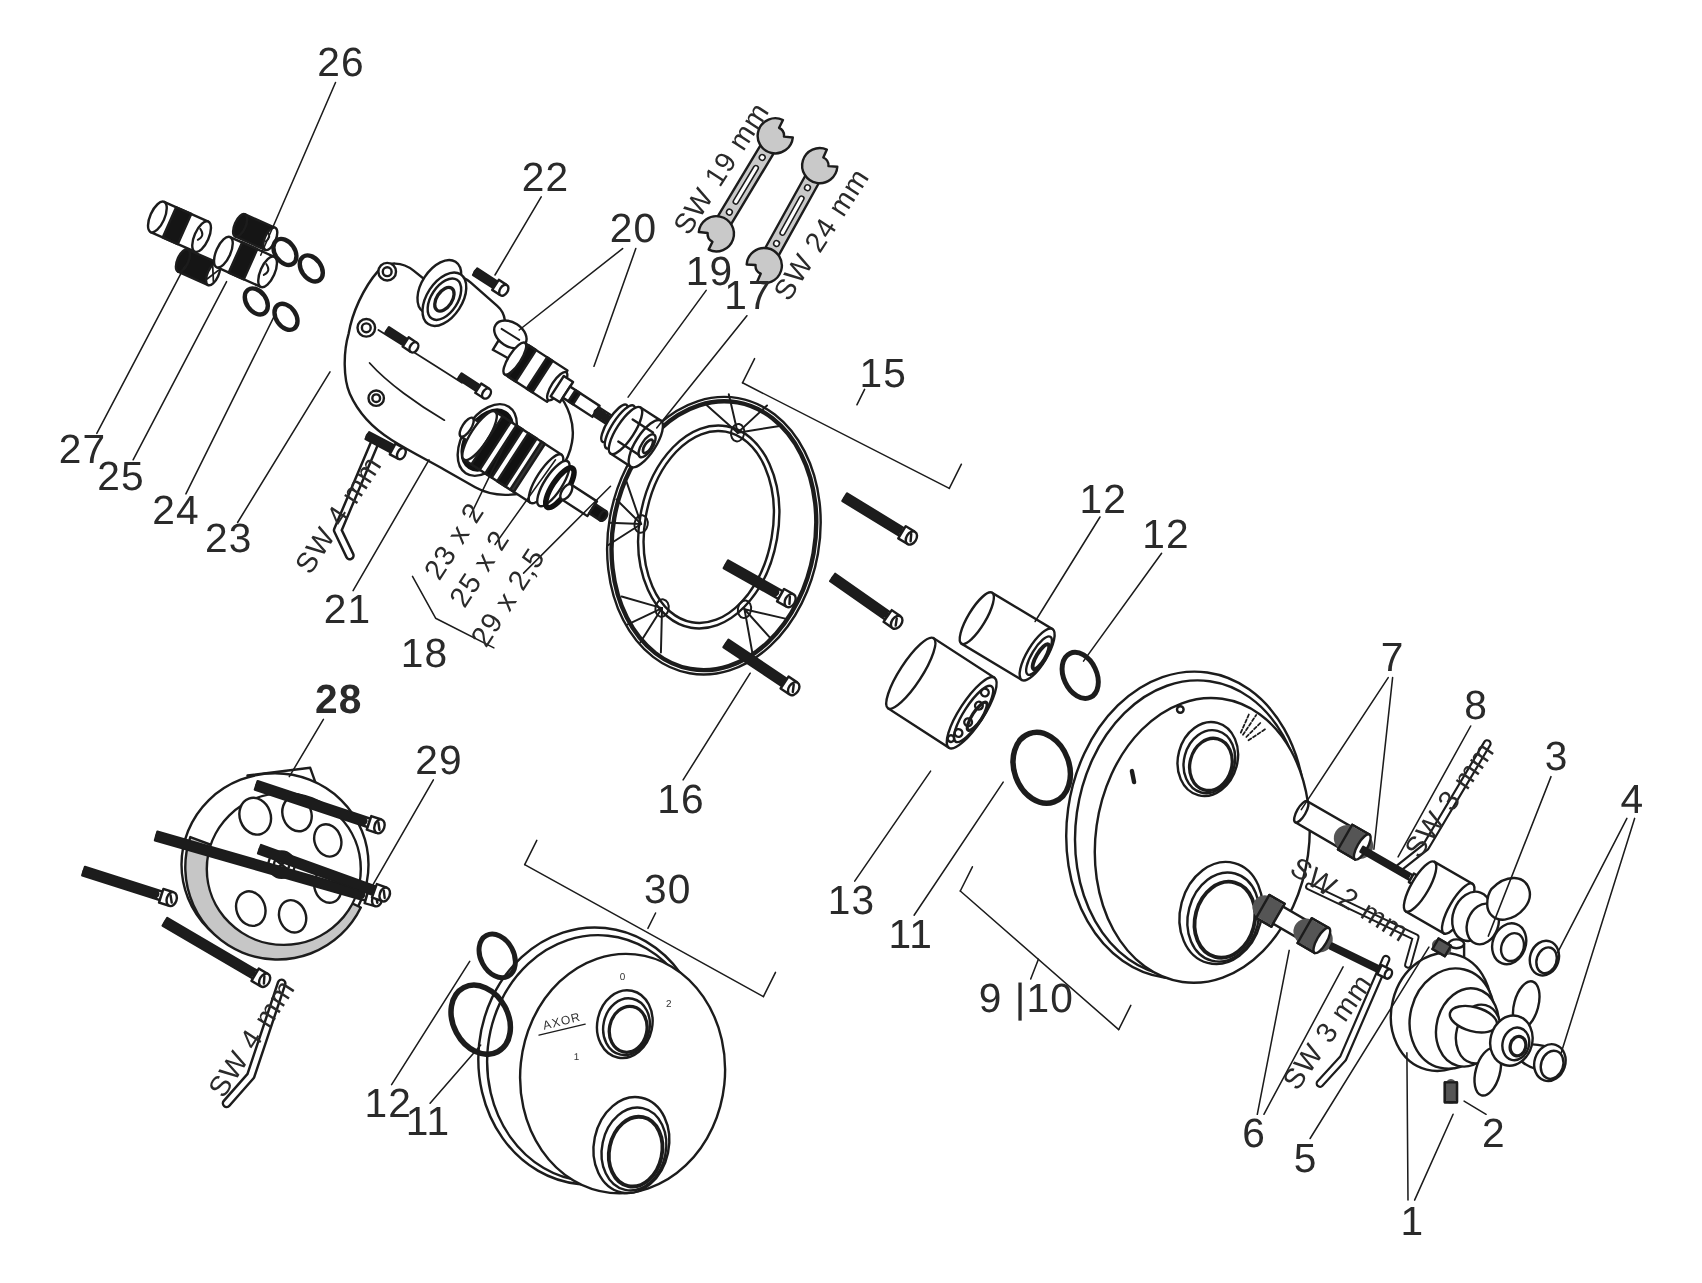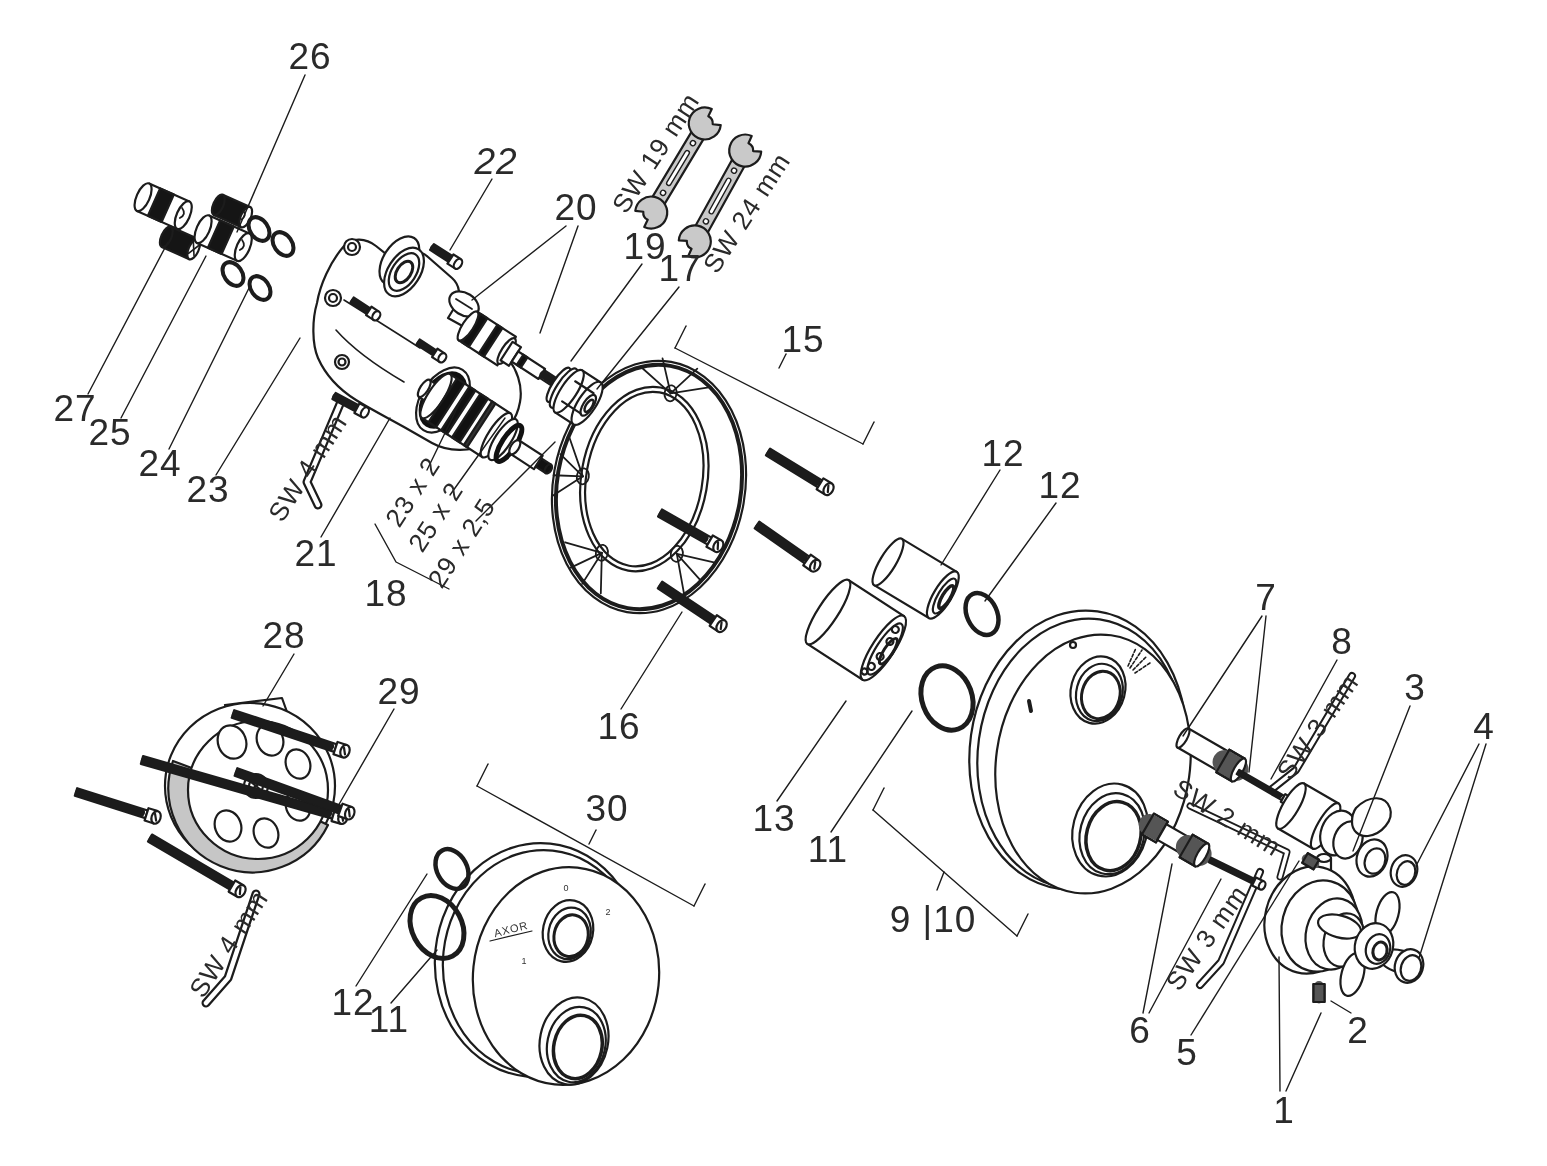--- a/index.html
+++ b/index.html
@@ -513,40 +513,40 @@
     <line x1="1191" y1="1035" x2="1299" y2="861"></line>
     <line x1="1351" y1="1013" x2="1331" y2="1001"></line>
     <line x1="1280" y1="1091" x2="1279" y2="957"></line>
     <line x1="1286" y1="1091" x2="1321" y2="1013"></line>
   </g>
 </g>
 </svg>
 
 <div class="labels">
   <div class="lbl num" style="left:310px;top:57px;transform:translate(-50%,-50%);">26</div>
-  <div class="lbl num" style="left:496px;top:162px;transform:translate(-50%,-50%);font-style:italic;">22</div>
+  <div class="lbl num" style="left:496px;top:162px;transform:translate(-50%,-50%);">22</div>
   <div class="lbl num" style="left:576px;top:208px;transform:translate(-50%,-50%);text-align:right;">20</div>
   <div class="lbl num" style="left:645px;top:247px;transform:translate(-50%,-50%);">19</div>
   <div class="lbl num" style="left:680px;top:269px;transform:translate(-50%,-50%);">17</div>
   <div class="lbl num" style="left:803px;top:340px;transform:translate(-50%,-50%);">15</div>
   <div class="lbl num" style="left:75px;top:409px;transform:translate(-50%,-50%);">27</div>
   <div class="lbl num" style="left:110px;top:433px;transform:translate(-50%,-50%);">25</div>
   <div class="lbl num" style="left:160px;top:464px;transform:translate(-50%,-50%);">24</div>
   <div class="lbl num" style="left:208px;top:490px;transform:translate(-50%,-50%);">23</div>
   <div class="lbl num" style="left:316px;top:554px;transform:translate(-50%,-50%);">21</div>
   <div class="lbl num" style="left:386px;top:594px;transform:translate(-50%,-50%);">18</div>
   <div class="lbl num" style="left:619px;top:727px;transform:translate(-50%,-50%);">16</div>
-  <div class="lbl num" style="left:284px;top:636px;transform:translate(-50%,-50%);">28</div>
+  <div class="lbl num" style="left:308px;top:636px;transform:translate(-50%,-50%);font-weight:bold;">28</div>
   <div class="lbl num" style="left:399px;top:692px;transform:translate(-50%,-50%);">29</div>
   <div class="lbl num" style="left:607px;top:809px;transform:translate(-50%,-50%);">30</div>
   <div class="lbl num" style="left:1003px;top:454px;transform:translate(-50%,-50%);">12</div>
   <div class="lbl num" style="left:1060px;top:486px;transform:translate(-50%,-50%);">12</div>
   <div class="lbl num" style="left:774px;top:819px;transform:translate(-50%,-50%);text-align:center;">13</div>
   <div class="lbl num" style="left:828px;top:850px;transform:translate(-50%,-50%);">11</div>
-  <div class="lbl num" style="left:933px;top:908px;transform:translate(-50%,-50%);margin-top:12px;">9 |10</div>
+  <div class="lbl num" style="left:933px;top:908px;transform:translate(-50%,-50%);">9 |10</div>
   <div class="lbl num" style="left:353px;top:1003px;transform:translate(-50%,-50%);">12</div>
   <div class="lbl num" style="left:389px;top:1020px;transform:translate(-50%,-50%);">11</div>
   <div class="lbl num" style="left:1266px;top:598px;transform:translate(-50%,-50%);">7</div>
   <div class="lbl num" style="left:1342px;top:642px;transform:translate(-50%,-50%);">8</div>
   <div class="lbl num" style="left:1415px;top:688px;transform:translate(-50%,-50%);">3</div>
   <div class="lbl num" style="left:1484px;top:727px;transform:translate(-50%,-50%);">4</div>
   <div class="lbl num" style="left:1140px;top:1031px;transform:translate(-50%,-50%);">6</div>
   <div class="lbl num" style="left:1187px;top:1053px;transform:translate(-50%,-50%);">5</div>
   <div class="lbl num" style="left:1358px;top:1031px;transform:translate(-50%,-50%);">2</div>
   <div class="lbl num" style="left:1284px;top:1111px;transform:translate(-50%,-50%);">1</div>

